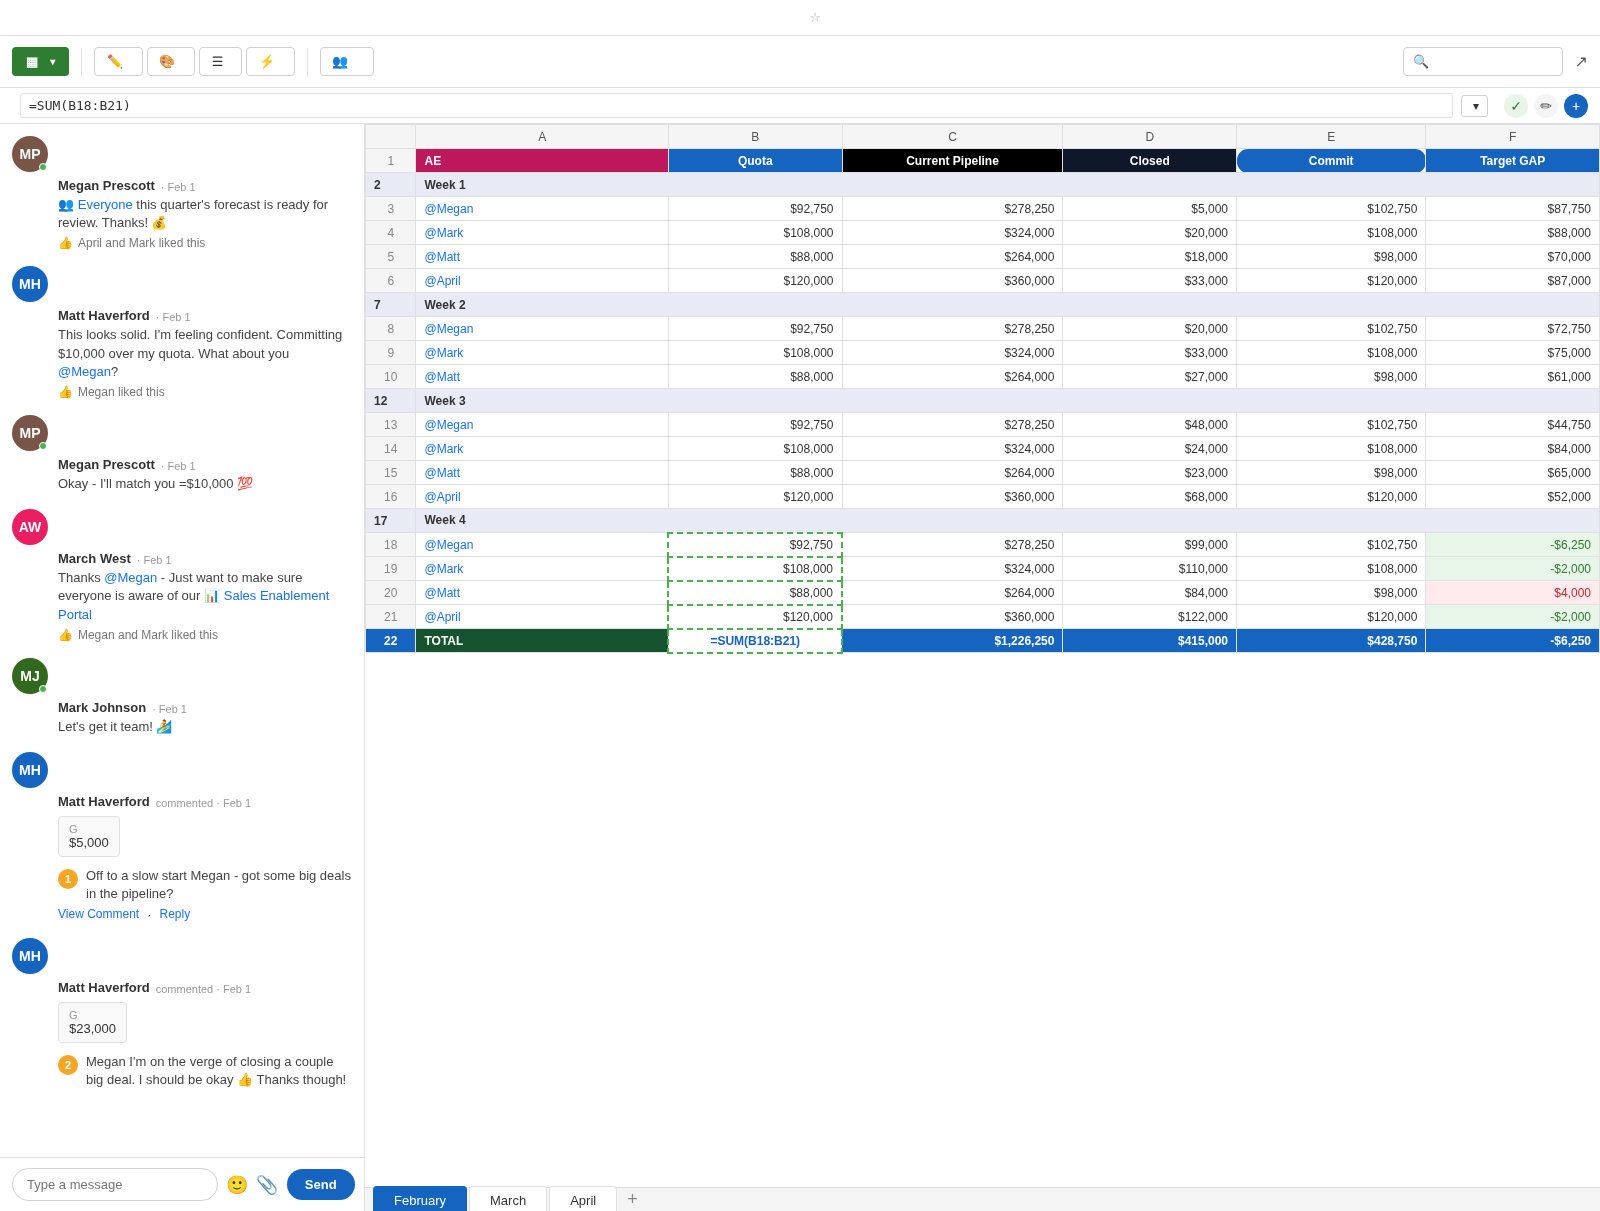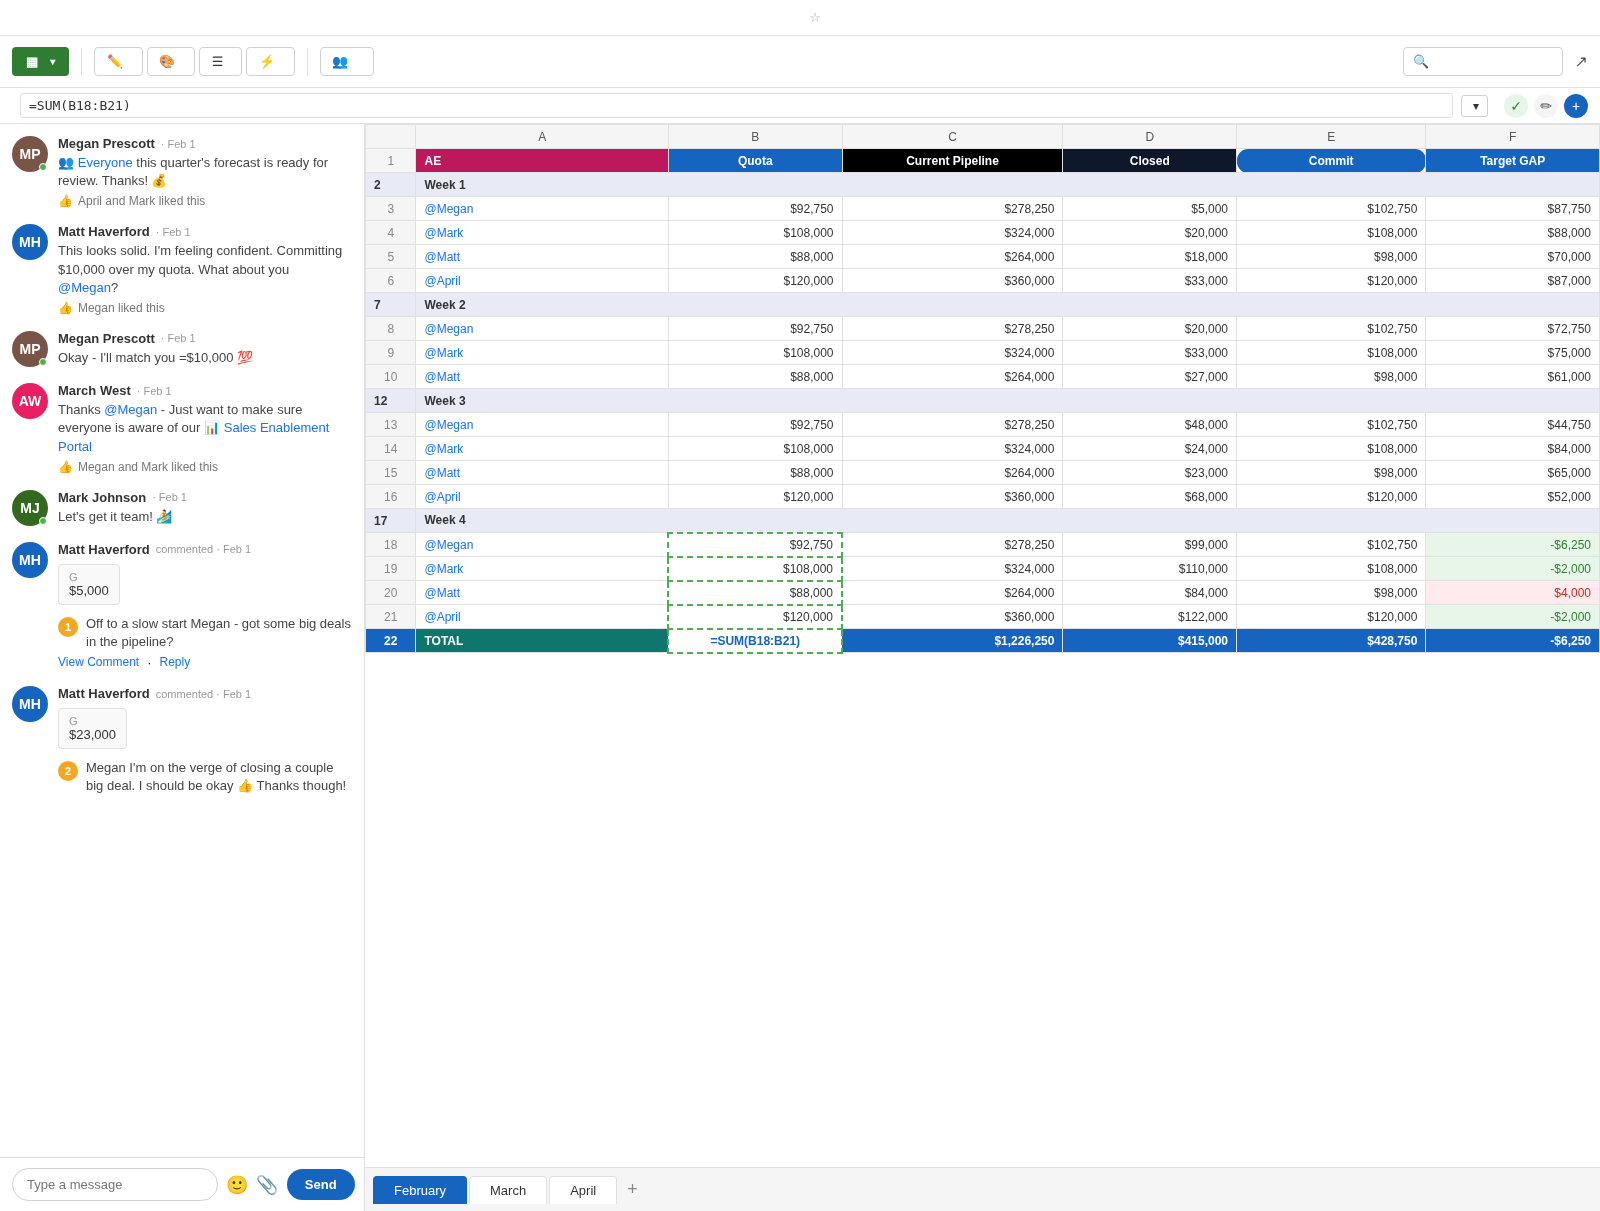--- a/index.html
+++ b/index.html
@@ -37,21 +37,21 @@
     
     .main { display: flex; flex: 1; overflow: hidden; }
 
     
     .chat-panel { width: 365px; min-width: 365px; background: #fff; border-right: 1px solid #e0e0e0; display: flex; flex-direction: column; overflow: hidden; }
     .chat-messages { flex: 1; overflow-y: auto; padding: 12px; }
     .chat-message { display: flex; gap: 10px; margin-bottom: 16px; }
     .avatar { width: 36px; height: 36px; border-radius: 50%; flex-shrink: 0; display: flex; align-items: center; justify-content: center; font-weight: bold; font-size: 14px; color: #fff; position: relative; }
     .avatar .online-dot { position: absolute; bottom: 1px; right: 1px; width: 8px; height: 8px; border-radius: 50%; background: #4caf50; border: 1px solid #fff; }
     .msg-body { flex: 1; }
-    .msg-header { display: flex; align-items: center; gap: 6px; margin-bottom: 3px; }
+    .msg-header { display: flex; align-items: flex-end; gap: 6px; margin-bottom: 3px; margin-top: 42px; }
     .msg-author { font-weight: 600; color: #333; font-size: 13px; }
     .msg-time { color: #999; font-size: 11px; }
     .msg-text { color: #444; font-size: 13px; line-height: 1.4; }
     .msg-text a { color: #1a73e8; text-decoration: none; }
     .msg-text .mention { color: #1a73e8; }
     .msg-likes { display: flex; align-items: center; gap: 5px; margin-top: 4px; color: #777; font-size: 12px; }
     .msg-likes .thumb { color: #1565c0; }
 
     
     .comment-cell { background: #f9f9f9; border: 1px solid #e0e0e0; border-radius: 4px; padding: 6px 10px; display: inline-block; margin: 4px 0; }
@@ -87,21 +87,21 @@
     .col-commit { background: #1565c0; color: #fff; font-weight: 600; }
     .col-gap { background: #1565c0; color: #fff; font-weight: 600; }
     .week-row td { background: #e8eaf6; font-weight: 600; color: #333; text-align: left; }
     .at-link { color: #1a73e8; text-decoration: none; }
     .total-row td { background: #1565c0; color: #fff; font-weight: 700; }
     .total-row td.formula-cell { background: #fff; color: #1565c0; border: 2px dashed #4caf50; font-weight: 600; }
     .neg-red { background: #ffebee !important; color: #c62828 !important; }
     .neg-green { background: #e8f5e9 !important; color: #2e7d32 !important; }
 
     
-    .sheet-tabs { background: #f5f5f5; border-top: 1px solid #e0e0e0; display: flex; align-items: center; padding: 0 8px; height: 44px; gap: 0; }
+    .sheet-tabs { background: #f5f5f5; border-top: 1px solid #e0e0e0; display: flex; align-items: center; padding: 0 8px; height: 24px; gap: 0; }
     .sheet-tab { padding: 6px 20px; background: #fff; border: 1px solid #e0e0e0; border-bottom: none; border-radius: 4px 4px 0 0; font-size: 13px; color: #333; cursor: pointer; margin-right: 2px; }
     .sheet-tab.active { background: #1565c0; color: #fff; border-color: #1565c0; }
     .add-sheet { background: none; border: none; color: #888; font-size: 18px; cursor: pointer; padding: 4px 8px; }
   </style>
 </head>
 <body>
 
 <div class="top-nav">
   <div class="breadcrumb">
     <a href="#"></a>
@@ -482,21 +482,21 @@
             <td class="label-col"><a href="#" class="at-link">@April</a></td>
             <td style="border:2px dashed #4caf50;">$120,000</td>
             <td>$360,000</td>
             <td>$122,000</td>
             <td>$120,000</td>
             <td class="neg-green">-$2,000</td>
           </tr>
 
           <tr class="total-row">
             <td class="row-num" style="background:#1565c0;color:#fff;">22</td>
-            <td style="text-align:left;background:#0f766e;color:#fff;font-weight:700;">TOTAL</td>
+            <td style="text-align:left;background:#14532d;color:#fff;font-weight:700;">TOTAL</td>
             <td class="formula-cell" style="background:#fff;color:#1565c0;border:2px dashed #4caf50;font-weight:600;text-align:center;">=SUM(B18:B21)</td>
             <td>$1,226,250</td>
             <td>$415,000</td>
             <td>$428,750</td>
             <td>-$6,250</td>
           </tr>
         </tbody>
       </table>
     </div>
 

